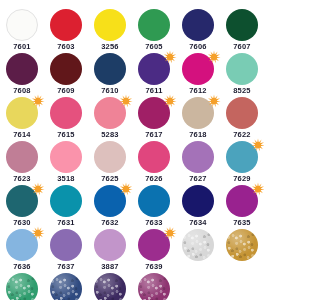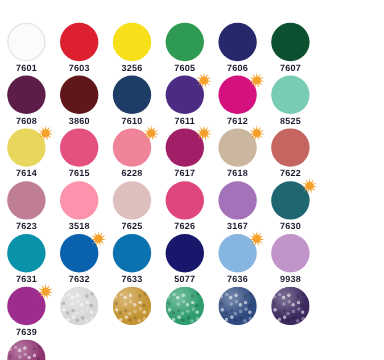--- a/index.html
+++ b/index.html
@@ -9,21 +9,21 @@
     font-family:"Liberation Sans", sans-serif;
     overflow:hidden;
   }
   #chart{
     width:264px;height:265px;
     display:grid;
     grid-template-columns:repeat(6,44px);
     grid-template-rows:repeat(7,44px);
     align-content:start;
     justify-content:start;
-    padding-top:18px;
+    padding-top:8px;
     box-sizing:border-box;
   }
   .cell{
     position:relative;
     width:44px;height:44px;
     display:flex;
     flex-direction:column;
     align-items:center;
     justify-content:flex-start;
   }
@@ -102,21 +102,21 @@
     <div class="cell">
       <div class="swatch-wrap">
         <div class="swatch" style="background: rgb(92, 29, 72);"></div>
       </div>
       <div class="label">7608</div>
     </div>
     <div class="cell">
       <div class="swatch-wrap">
         <div class="swatch" style="background: rgb(97, 23, 26);"></div>
       </div>
-      <div class="label">3860</div>
+      <div class="label">7609</div>
     </div>
     <div class="cell">
       <div class="swatch-wrap">
         <div class="swatch" style="background: rgb(29, 61, 102);"></div>
       </div>
       <div class="label">7610</div>
     </div>
     <div class="cell">
       <div class="swatch-wrap">
         <div class="swatch" style="background: rgb(75, 43, 132);"></div>
@@ -160,21 +160,21 @@
       <div class="label">7615</div>
     </div>
     <div class="cell">
       <div class="swatch-wrap">
         <div class="swatch" style="background: rgb(239, 131, 151);"></div>
         <span class="sun"><svg viewBox="0 0 14 14" width="14" height="14">
             <polygon points="7.00,0.40 7.73,4.51 10.57,1.45 8.96,5.30 13.00,4.26 9.57,6.63 13.53,7.94 9.37,8.08 11.99,11.32 8.41,9.19 8.86,13.33 7.00,9.60 5.14,13.33 5.59,9.19 2.01,11.32 4.63,8.08 0.47,7.94 4.43,6.63 1.00,4.26 5.04,5.30 3.43,1.45 6.27,4.51" fill="#f5a02a"></polygon>
             <circle cx="7" cy="7" r="3.1" fill="#f5a02a"></circle>
           </svg></span>
       </div>
-      <div class="label">6228</div>
+      <div class="label">5283</div>
     </div>
     <div class="cell">
       <div class="swatch-wrap">
         <div class="swatch" style="background: rgb(160, 31, 102);"></div>
         <span class="sun"><svg viewBox="0 0 14 14" width="14" height="14">
             <polygon points="7.00,0.40 7.73,4.51 10.57,1.45 8.96,5.30 13.00,4.26 9.57,6.63 13.53,7.94 9.37,8.08 11.99,11.32 8.41,9.19 8.86,13.33 7.00,9.60 5.14,13.33 5.59,9.19 2.01,11.32 4.63,8.08 0.47,7.94 4.43,6.63 1.00,4.26 5.04,5.30 3.43,1.45 6.27,4.51" fill="#f5a02a"></polygon>
             <circle cx="7" cy="7" r="3.1" fill="#f5a02a"></circle>
           </svg></span>
       </div>
       <div class="label">7617</div>
@@ -216,21 +216,31 @@
     <div class="cell">
       <div class="swatch-wrap">
         <div class="swatch" style="background: rgb(224, 70, 126);"></div>
       </div>
       <div class="label">7626</div>
     </div>
     <div class="cell">
       <div class="swatch-wrap">
         <div class="swatch" style="background: rgb(164, 114, 184);"></div>
       </div>
-      <div class="label">3167</div>
+      <div class="label">7627</div>
+    </div>
+    <div class="cell">
+      <div class="swatch-wrap">
+        <div class="swatch" style="background: rgb(75, 163, 189);"></div>
+        <span class="sun"><svg viewBox="0 0 14 14" width="14" height="14">
+            <polygon points="7.00,0.40 7.73,4.51 10.57,1.45 8.96,5.30 13.00,4.26 9.57,6.63 13.53,7.94 9.37,8.08 11.99,11.32 8.41,9.19 8.86,13.33 7.00,9.60 5.14,13.33 5.59,9.19 2.01,11.32 4.63,8.08 0.47,7.94 4.43,6.63 1.00,4.26 5.04,5.30 3.43,1.45 6.27,4.51" fill="#f5a02a"></polygon>
+            <circle cx="7" cy="7" r="3.1" fill="#f5a02a"></circle>
+          </svg></span>
+      </div>
+      <div class="label">7629</div>
     </div>
     <div class="cell">
       <div class="swatch-wrap">
         <div class="swatch" style="background: rgb(30, 102, 112);"></div>
         <span class="sun"><svg viewBox="0 0 14 14" width="14" height="14">
             <polygon points="7.00,0.40 7.73,4.51 10.57,1.45 8.96,5.30 13.00,4.26 9.57,6.63 13.53,7.94 9.37,8.08 11.99,11.32 8.41,9.19 8.86,13.33 7.00,9.60 5.14,13.33 5.59,9.19 2.01,11.32 4.63,8.08 0.47,7.94 4.43,6.63 1.00,4.26 5.04,5.30 3.43,1.45 6.27,4.51" fill="#f5a02a"></polygon>
             <circle cx="7" cy="7" r="3.1" fill="#f5a02a"></circle>
           </svg></span>
       </div>
       <div class="label">7630</div>
@@ -254,37 +264,53 @@
     <div class="cell">
       <div class="swatch-wrap">
         <div class="swatch" style="background: rgb(11, 114, 176);"></div>
       </div>
       <div class="label">7633</div>
     </div>
     <div class="cell">
       <div class="swatch-wrap">
         <div class="swatch" style="background: rgb(24, 23, 107);"></div>
       </div>
-      <div class="label">5077</div>
+      <div class="label">7634</div>
+    </div>
+    <div class="cell">
+      <div class="swatch-wrap">
+        <div class="swatch" style="background: rgb(153, 34, 143);"></div>
+        <span class="sun"><svg viewBox="0 0 14 14" width="14" height="14">
+            <polygon points="7.00,0.40 7.73,4.51 10.57,1.45 8.96,5.30 13.00,4.26 9.57,6.63 13.53,7.94 9.37,8.08 11.99,11.32 8.41,9.19 8.86,13.33 7.00,9.60 5.14,13.33 5.59,9.19 2.01,11.32 4.63,8.08 0.47,7.94 4.43,6.63 1.00,4.26 5.04,5.30 3.43,1.45 6.27,4.51" fill="#f5a02a"></polygon>
+            <circle cx="7" cy="7" r="3.1" fill="#f5a02a"></circle>
+          </svg></span>
+      </div>
+      <div class="label">7635</div>
     </div>
     <div class="cell">
       <div class="swatch-wrap">
         <div class="swatch" style="background: rgb(133, 181, 224);"></div>
         <span class="sun"><svg viewBox="0 0 14 14" width="14" height="14">
             <polygon points="7.00,0.40 7.73,4.51 10.57,1.45 8.96,5.30 13.00,4.26 9.57,6.63 13.53,7.94 9.37,8.08 11.99,11.32 8.41,9.19 8.86,13.33 7.00,9.60 5.14,13.33 5.59,9.19 2.01,11.32 4.63,8.08 0.47,7.94 4.43,6.63 1.00,4.26 5.04,5.30 3.43,1.45 6.27,4.51" fill="#f5a02a"></polygon>
             <circle cx="7" cy="7" r="3.1" fill="#f5a02a"></circle>
           </svg></span>
       </div>
       <div class="label">7636</div>
     </div>
     <div class="cell">
       <div class="swatch-wrap">
+        <div class="swatch" style="background: rgb(138, 107, 178);"></div>
+      </div>
+      <div class="label">7637</div>
+    </div>
+    <div class="cell">
+      <div class="swatch-wrap">
         <div class="swatch" style="background: rgb(194, 149, 202);"></div>
       </div>
-      <div class="label">9938</div>
+      <div class="label">3887</div>
     </div>
     <div class="cell">
       <div class="swatch-wrap">
         <div class="swatch" style="background: rgb(156, 45, 142);"></div>
         <span class="sun"><svg viewBox="0 0 14 14" width="14" height="14">
             <polygon points="7.00,0.40 7.73,4.51 10.57,1.45 8.96,5.30 13.00,4.26 9.57,6.63 13.53,7.94 9.37,8.08 11.99,11.32 8.41,9.19 8.86,13.33 7.00,9.60 5.14,13.33 5.59,9.19 2.01,11.32 4.63,8.08 0.47,7.94 4.43,6.63 1.00,4.26 5.04,5.30 3.43,1.45 6.27,4.51" fill="#f5a02a"></polygon>
             <circle cx="7" cy="7" r="3.1" fill="#f5a02a"></circle>
           </svg></span>
       </div>
       <div class="label">7639</div>

